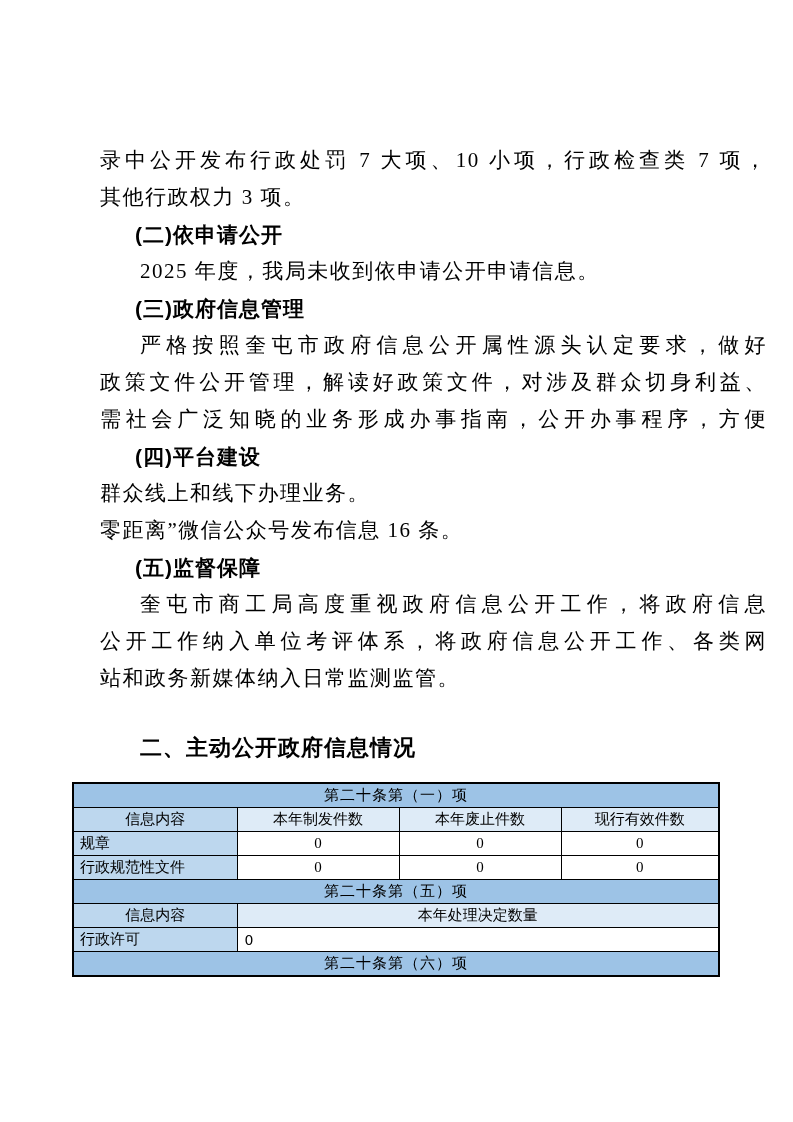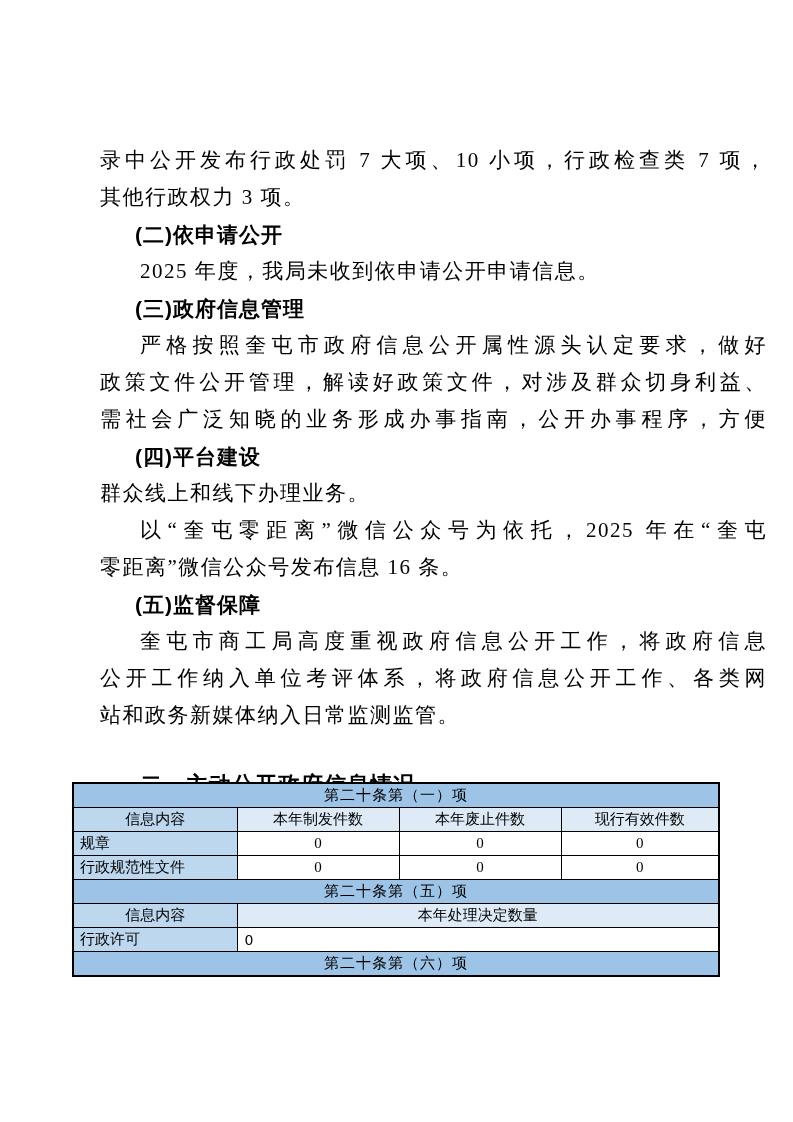--- a/index.html
+++ b/index.html
@@ -89,21 +89,20 @@
     <div class="line j">录中公开发布行政处罚 7 大项、10 小项，行政检查类 7 项，</div>
     <div class="line">其他行政权力 3 项。</div>
     <div class="line hd">(二)依申请公开</div>
     <div class="line ind">2025 年度，我局未收到依申请公开申请信息。</div>
     <div class="line hd">(三)政府信息管理</div>
     <div class="line j ind">严格按照奎屯市政府信息公开属性源头认定要求，做好</div>
     <div class="line j">政策文件公开管理，解读好政策文件，对涉及群众切身利益、</div>
     <div class="line j">需社会广泛知晓的业务形成办事指南，公开办事程序，方便</div>
     <div class="line hd">(四)平台建设</div>
     <div class="line">群众线上和线下办理业务。</div>
-    <div class="line j ind">以“奎屯零距离”微信公众号为依托，2025 年在“奎屯</div>
     <div class="line">零距离”微信公众号发布信息 16 条。</div>
     <div class="line hd">(五)监督保障</div>
     <div class="line j ind">奎屯市商工局高度重视政府信息公开工作，将政府信息</div>
     <div class="line j">公开工作纳入单位考评体系，将政府信息公开工作、各类网</div>
     <div class="line">站和政务新媒体纳入日常监测监管。</div>
     <div class="line sec">二、主动公开政府信息情况</div>
   </div>
 
   <table class="report-table">
     <colgroup>

